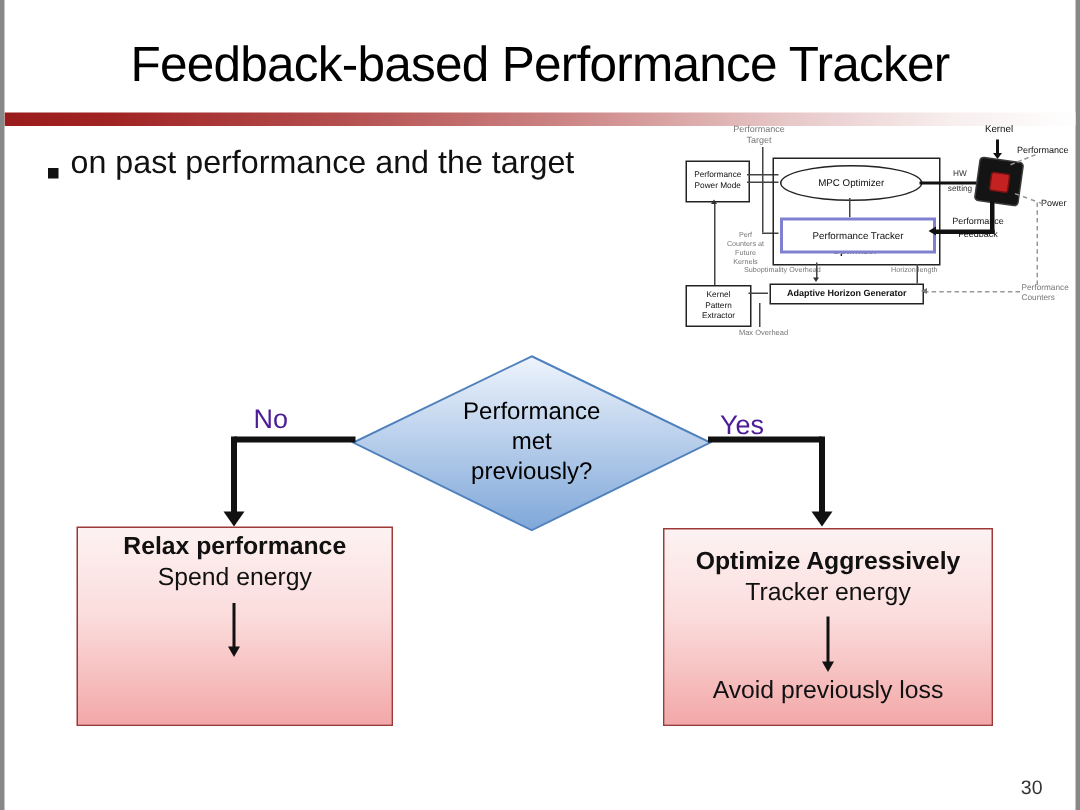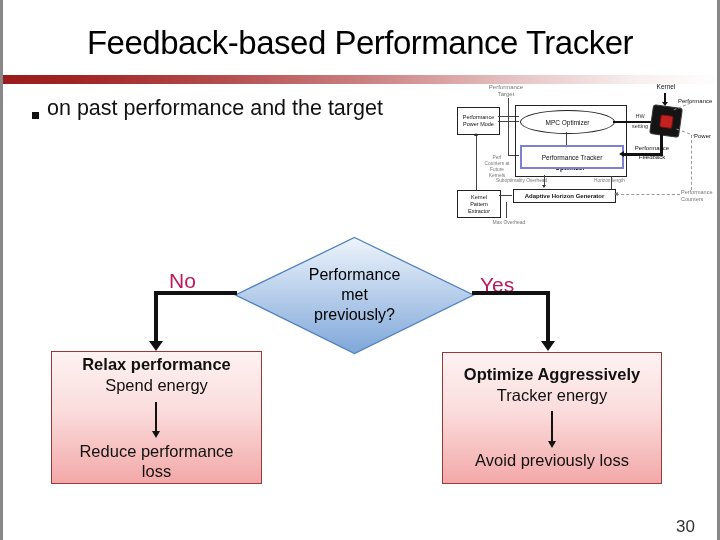--- a/index.html
+++ b/index.html
@@ -26,30 +26,30 @@
   .diagram .box{border:1px solid #222;background:#fff;display:flex;align-items:center;justify-content:center;text-align:center;}
   .gy{color:#777;}
   .ln{background:#444;}
   .lnk{background:#111;}
   .dash-h{border-top:1px dashed #999;height:0;}
   .dash-v{border-left:1px dashed #999;width:0;}
   .arr{width:0;height:0;}
 
   
   .decision-text{left:251px;top:265px;width:201px;text-align:center;font-size:16px;line-height:20px;color:#000;}
-  .branch-label{font-size:21px;color:#be185d;}
+  .branch-label{font-size:18px;color:#4c1d95;}
   .thick{background:#111;}
   .down-arrow{width:0;height:0;border-left:7px solid transparent;border-right:7px solid transparent;border-top:10px solid #111;}
   .obox{border:1.2px solid #9c3838;background:linear-gradient(180deg,#fdf2f2 0%,#fbdcdc 45%,#f3a8a8 100%);}
   .obox .t{position:absolute;left:0;right:0;text-align:center;font-size:16.5px;}
   .obox .bold{font-weight:bold;}
   .thin-line{position:absolute;width:1.5px;background:#111;}
   .thin-head{position:absolute;width:0;height:0;border-left:4.5px solid transparent;border-right:4.5px solid transparent;border-top:7px solid #111;}
 
-  .page-num{right:22px;top:517px;font-size:17px;color:#333;}
+  .page-num{right:22px;top:517px;font-size:13px;color:#333;}
   .chip{background:#141414;border:1px solid #3a3a3a;border-radius:3px;transform:rotate(8deg);}
   .chip-core{position:absolute;left:8px;top:8px;width:11px;height:11px;background:#c42222;border-radius:2px;border:1px solid #7d1010;}
 </style>
 </head>
 <body>
 
 <div class="slide">
 
   <div class="abs title">Feedback-based Performance Tracker</div>
   <div class="abs gradbar"></div>
@@ -153,24 +153,20 @@
 
   <div class="abs thick" style="left:469px;top:291px;width:76px;height:4px;"></div>
   <div class="abs thick" style="left:543px;top:291px;width:4px;height:51px;"></div>
   <div class="abs down-arrow" style="left:538px;top:341px;"></div>
 
   <div class="abs obox" style="left:48px;top:351px;width:209px;height:131px;">
     <div class="t bold" style="top:3px;">Relax performance</div>
     <div class="t" style="top:24px;">Spend energy</div>
     <div class="thin-line" style="left:103px;top:50px;height:30px;"></div>
     <div class="thin-head" style="left:99.5px;top:79px;"></div>
-    <div class="t" style="top:89px;line-height:20px;">
-      <div>Reduce performance</div>
-      <div>loss</div>
-    </div>
   </div>
 
   <div class="abs obox" style="left:439px;top:352px;width:218px;height:130px;">
     <div class="t bold" style="top:12px;text-align:center;">Optimize Aggressively</div>
     <div class="t" style="top:33px;">Tracker energy</div>
     <div class="thin-line" style="left:108px;top:58px;height:31px;"></div>
     <div class="thin-head" style="left:104.5px;top:88px;"></div>
     <div class="t" style="top:98px;">Avoid previously loss</div>
   </div>
 

